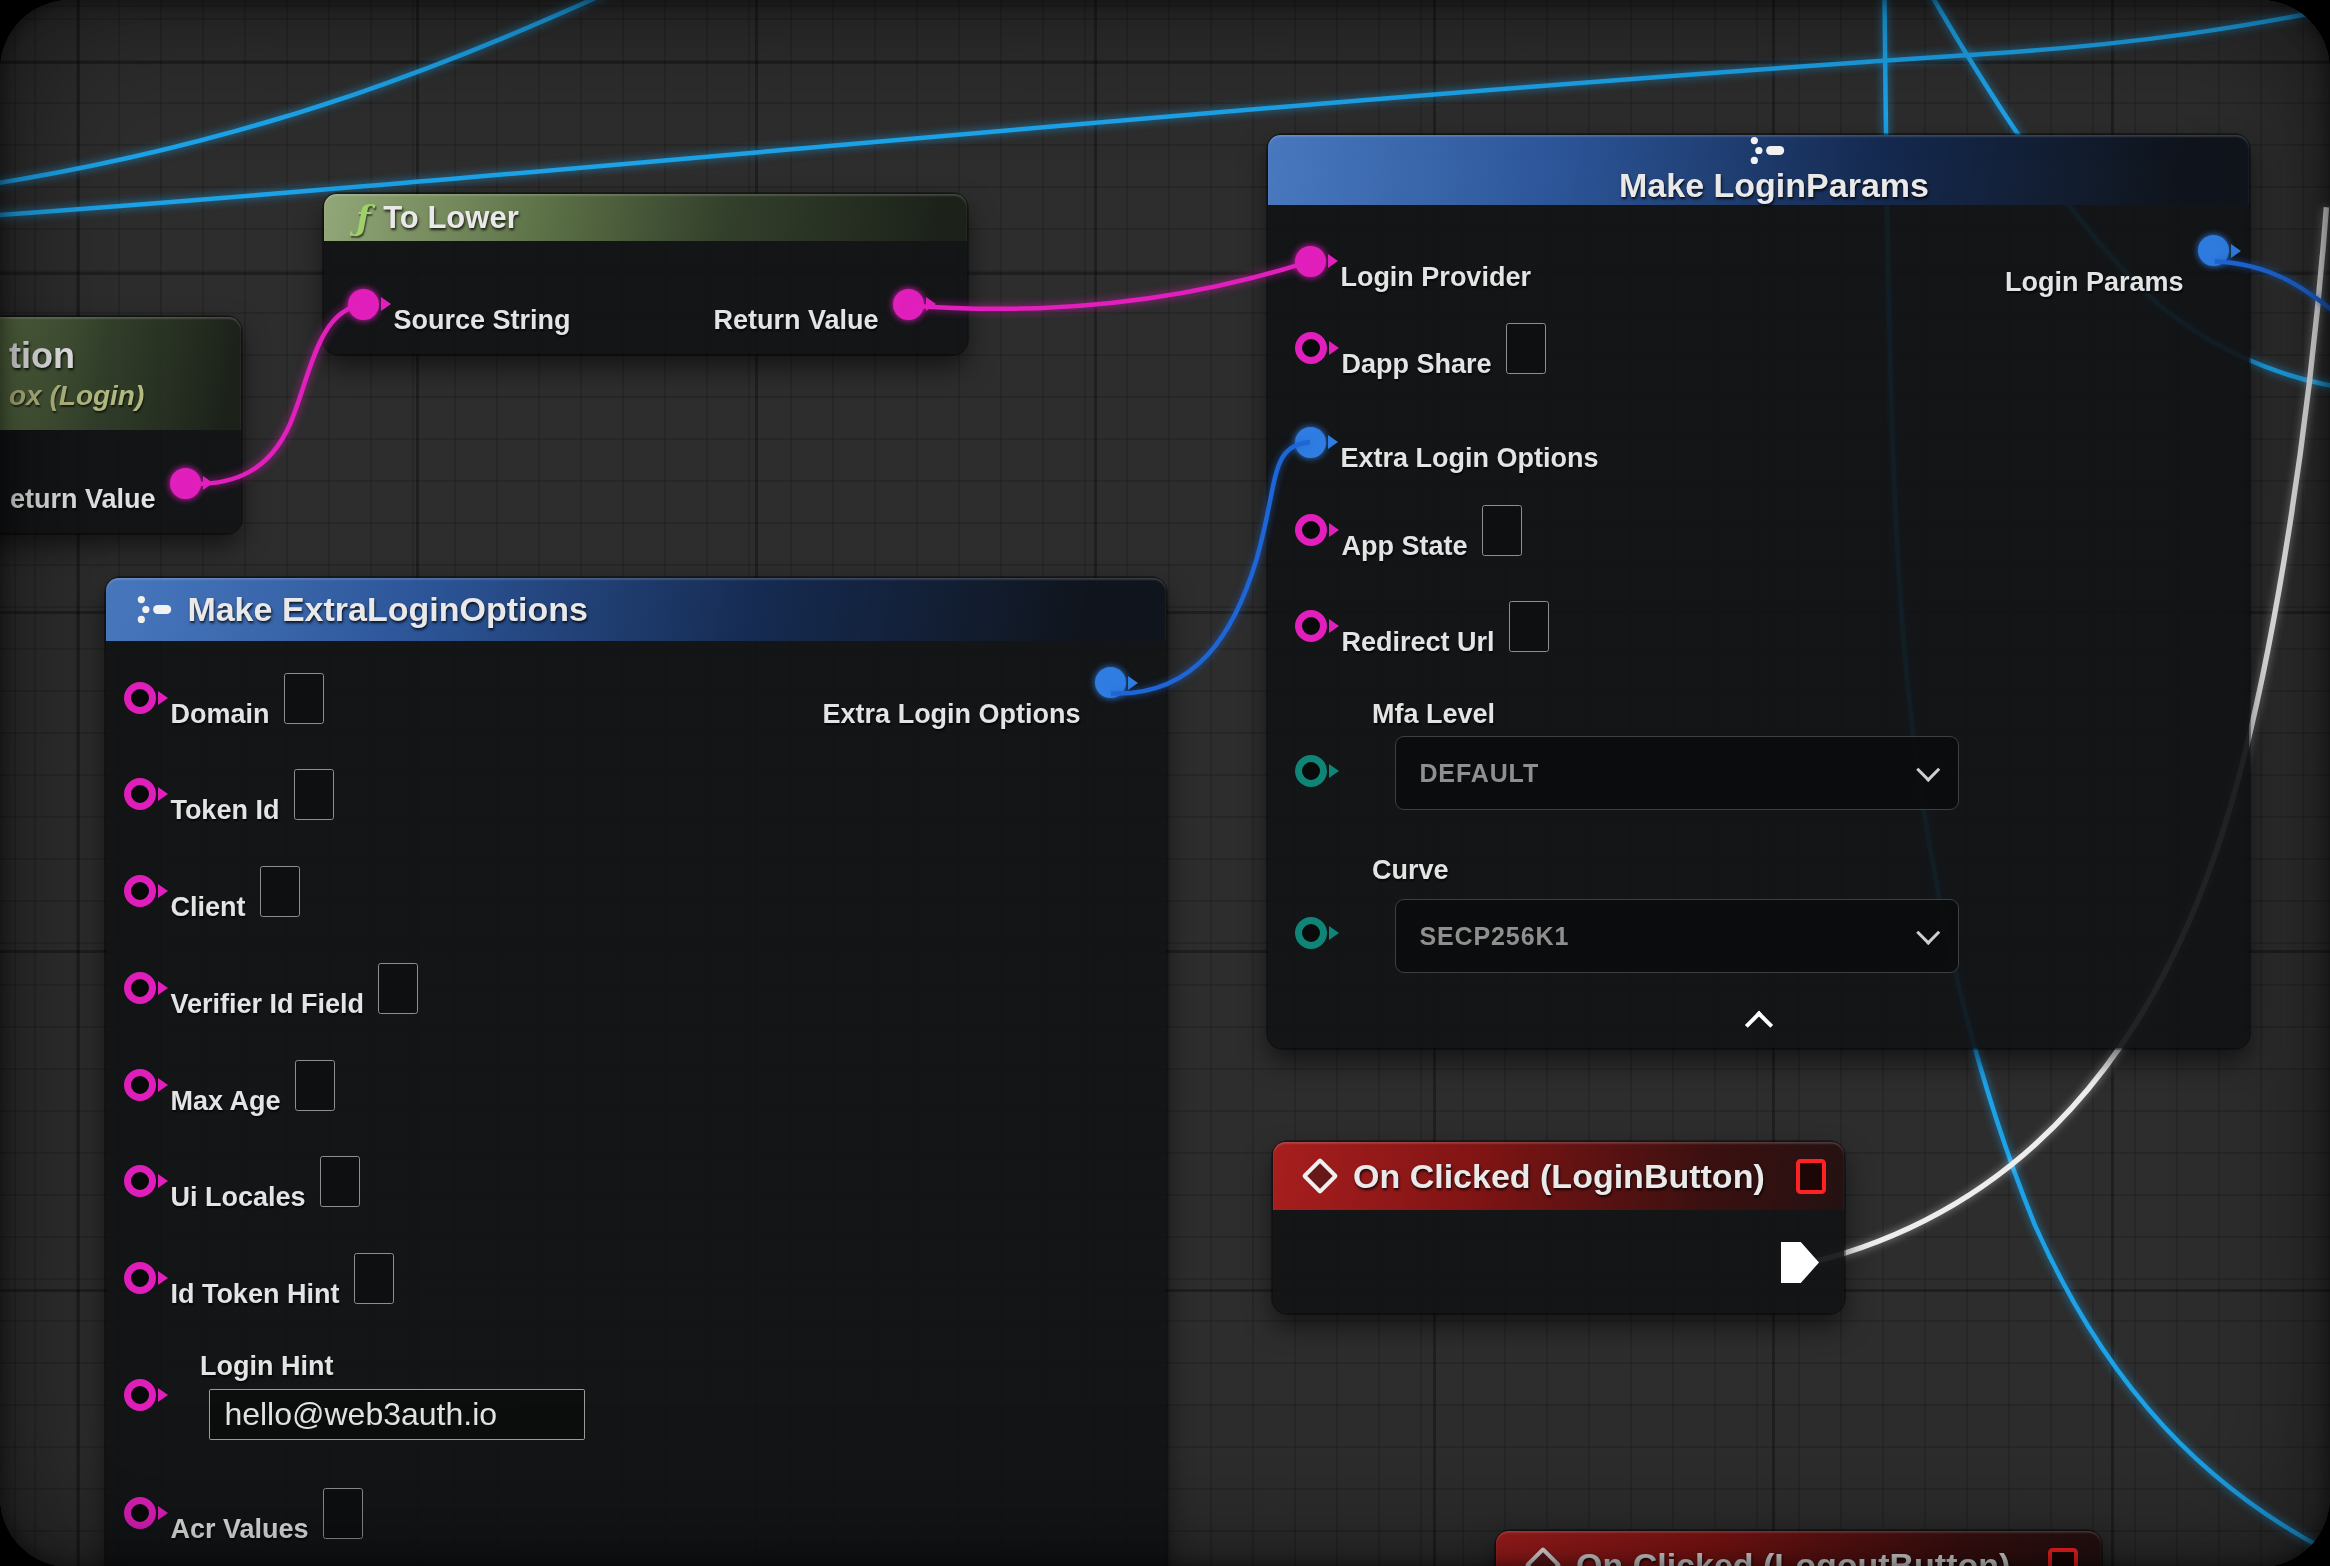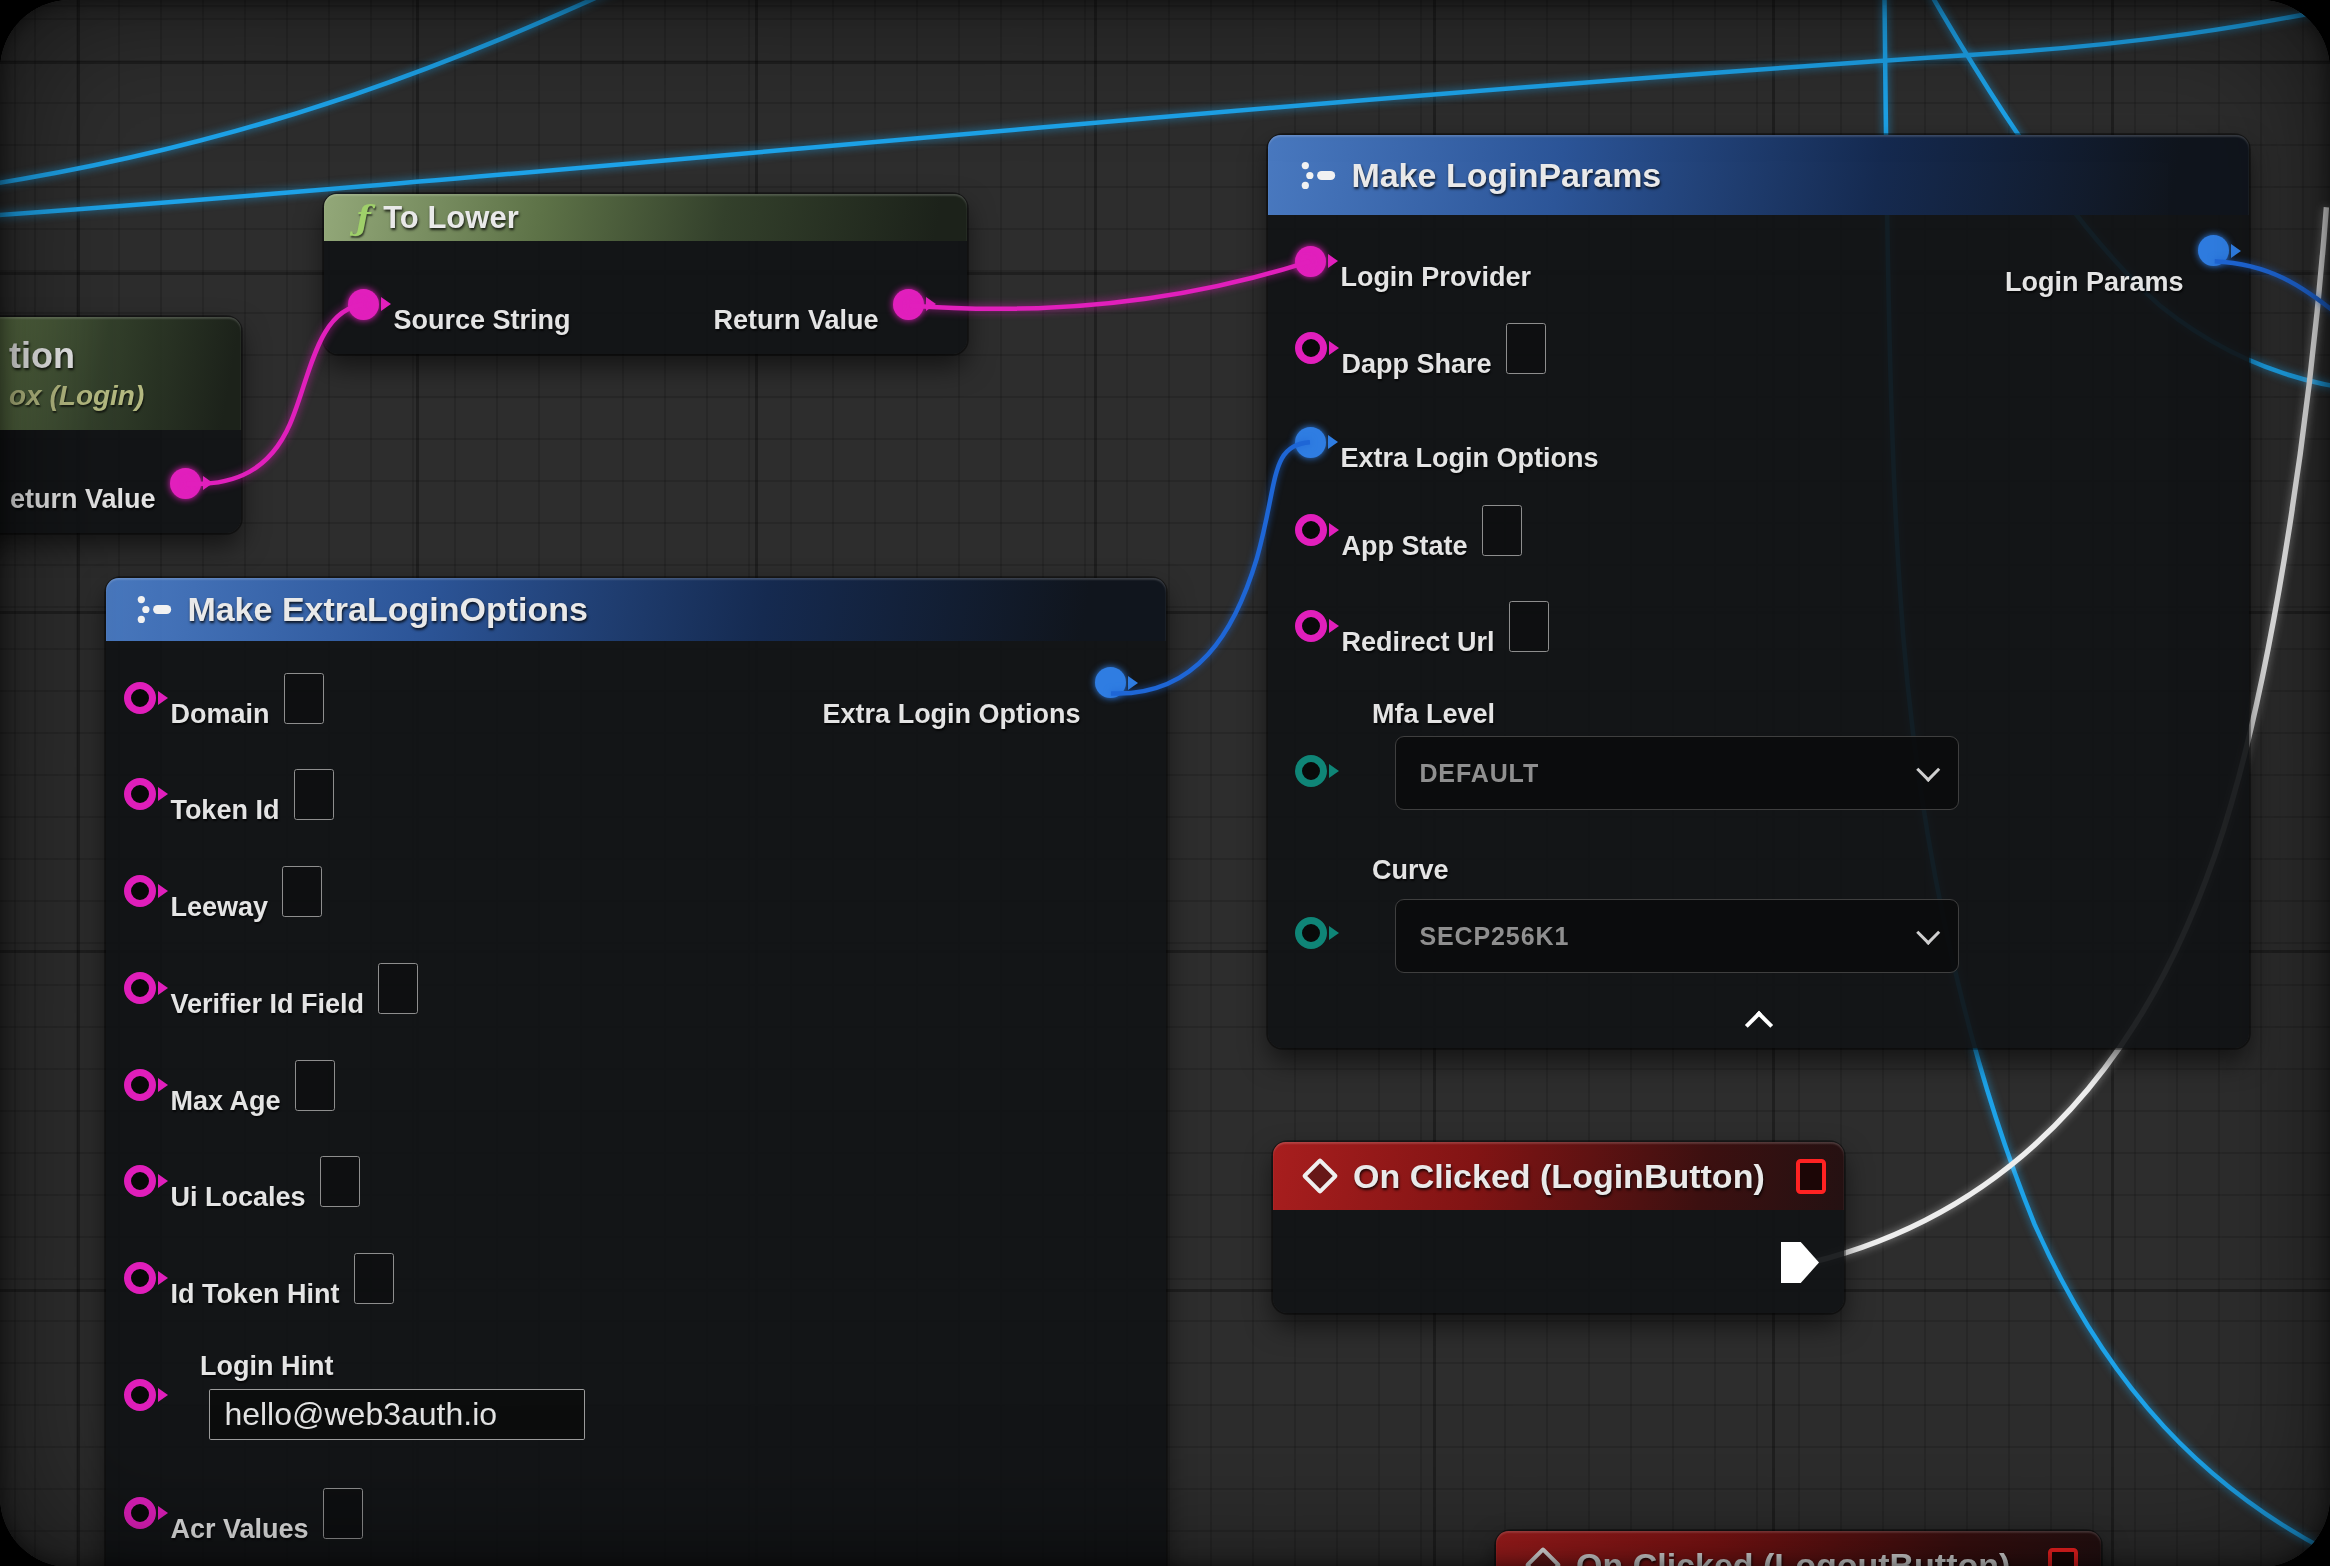--- a/index.html
+++ b/index.html
@@ -122,21 +122,21 @@
       <span class="lbl">Domain</span>
       <span class="vbox"></span>
     </div>
     <div class="prow" style="top:190px;left:18px;">
       <span class="pin hollow pink"></span>
       <span class="lbl">Token Id</span>
       <span class="vbox"></span>
     </div>
     <div class="prow" style="top:287px;left:18px;">
       <span class="pin hollow pink"></span>
-      <span class="lbl">Leeway</span>
+      <span class="lbl">Client</span>
       <span class="vbox"></span>
     </div>
     <div class="prow" style="top:384px;left:18px;">
       <span class="pin hollow pink"></span>
       <span class="lbl">Verifier Id Field</span>
       <span class="vbox"></span>
     </div>
     <div class="prow" style="top:481px;left:18px;">
       <span class="pin hollow pink"></span>
       <span class="lbl">Max Age</span>
@@ -169,21 +169,21 @@
       <span class="vbox"></span>
     </div>
 
     <div class="out-row" style="top:89px;right:40px;">
       <span class="lbl">Extra Login Options</span>
       <span class="pin filled blue"></span>
     </div>
   </div>
 
   <div class="node" style="left:1268px;top:135px;width:981px;height:913px;">
-    <div class="hdr hdr-blue" style="height:80px;padding-left:31px;">
+    <div class="hdr hdr-blue" style="height:70px;padding-left:31px;flex-direction:column;">
       <svg class="struct-icon" width="38" height="31" viewBox="0 0 42 34">
         <circle cx="7" cy="6" r="4" fill="#f2f2f2"></circle>
           <circle cx="12" cy="17" r="4" fill="#f2f2f2"></circle>
         <circle cx="7" cy="28" r="4" fill="#f2f2f2"></circle>
           <rect x="20" y="12" width="20" height="10" rx="5" fill="#f2f2f2"></rect>
       </svg>
       <span class="title" style="font-size:34px;">Make LoginParams</span>
     </div>
 
     <div class="prow" style="top:100px;left:27px;">

